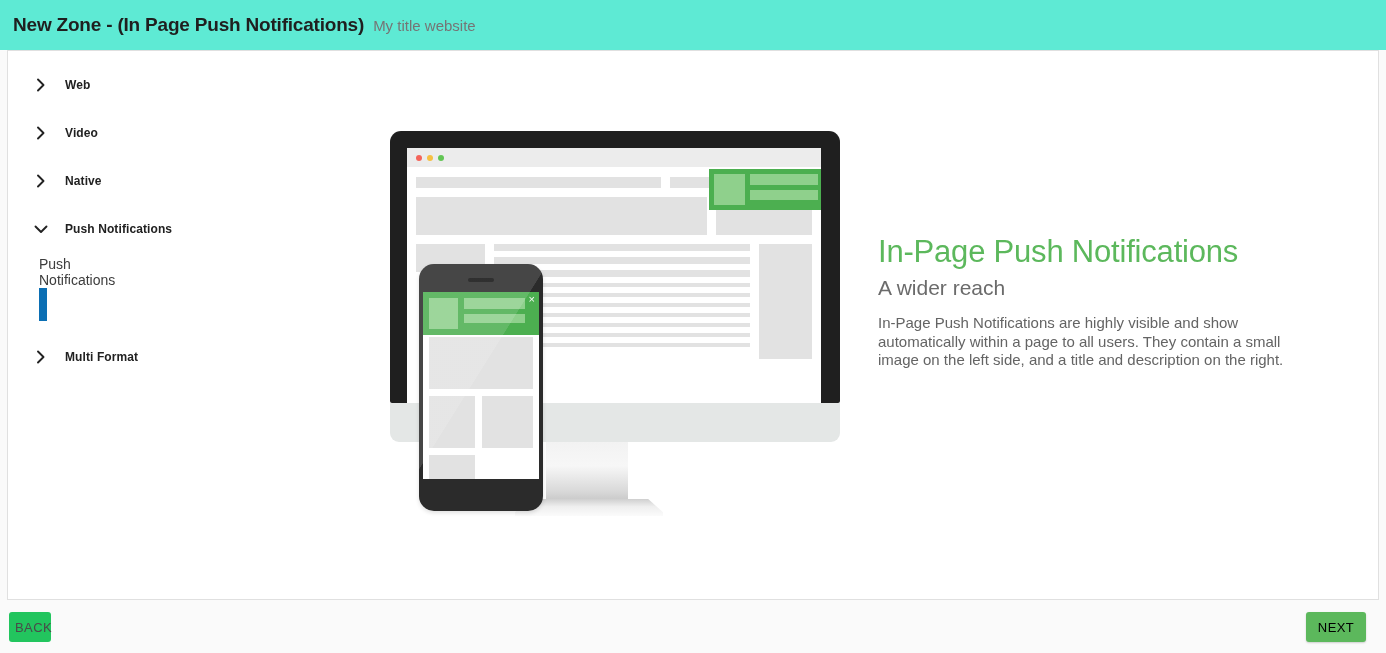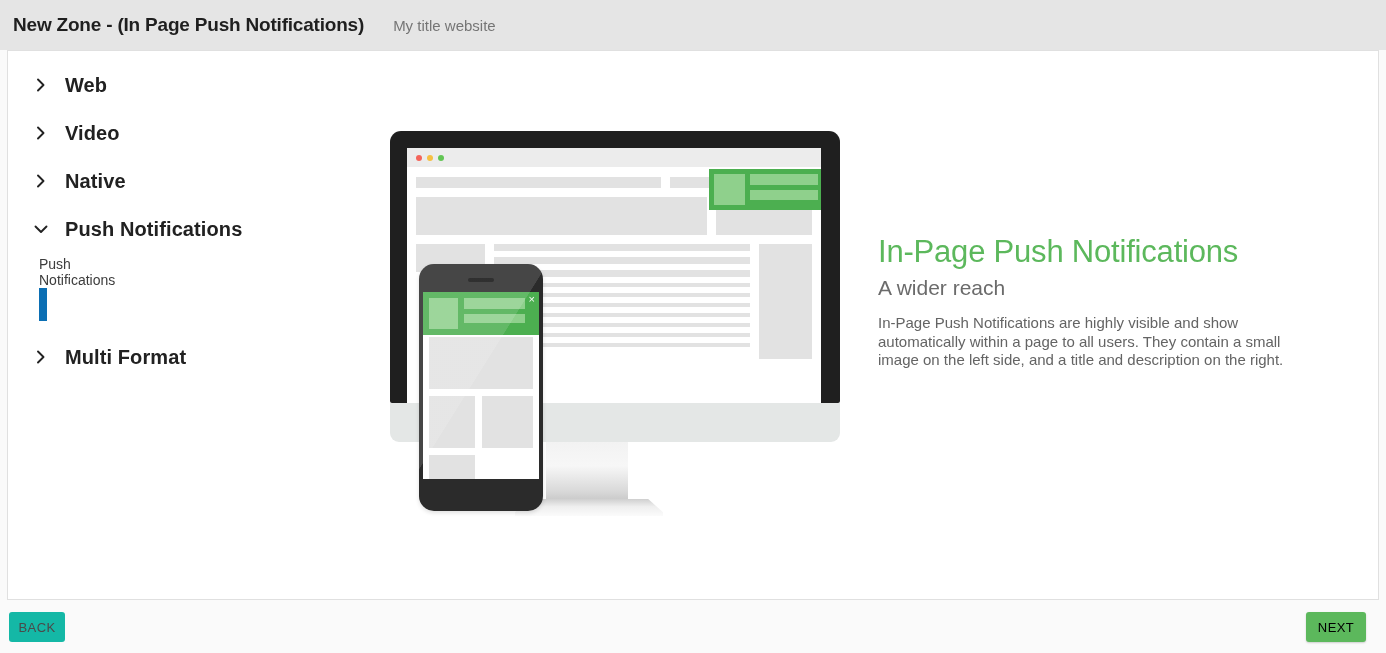--- a/index.html
+++ b/index.html
@@ -12,22 +12,21 @@
     font-family: "Liberation Sans", sans-serif;
     -webkit-font-smoothing: antialiased;
   }
 
   
   .page-header {
     height: 50px;
     display: flex;
     align-items: center;
     padding: 0 0 0 13px;
-    background: #e5e5e5;
-    gap: 20px;
+    background: #5eead4;
   }
   .page-title {
     font-size: 19px;
     font-weight: bold;
     color: #1f1f1f;
     letter-spacing: -0.2px;
     white-space: nowrap;
   }
   .page-subtitle {
     font-size: 15px;
@@ -62,21 +61,21 @@
   }
   .chev {
     width: 18px; height: 18px;
     flex: 0 0 18px;
     margin-right: 15px;
     position: relative;
     color: #222;
   }
   .chev svg { display: block; }
   .acc-label {
-    font-size: 20px;
+    font-size: 12px;
     font-weight: bold;
     color: #212121;
     letter-spacing: 0.1px;
   }
   .sub-list { padding: 2px 0 0 0; }
   .sub-item {
     height: 33px;
     display: flex;
     align-items: center;
     padding-left: 31px;
@@ -264,22 +263,22 @@
     position: absolute;
     border: none;
     border-radius: 3px;
     font-family: "Liberation Sans", sans-serif;
     font-size: 13px;
     letter-spacing: .4px;
     cursor: pointer;
   }
   .btn-back {
     left: 9px; top: 11px;
-    width: 56px; height: 30px;
-    background: #14b8a6;
+    width: 42px; height: 30px;
+    background: #22c55e;
     color: #4a4a4a;
   }
   .btn-next {
     left: 1306px; top: 11px;
     width: 60px; height: 30px;
     background: #5cb85c;
     color: #000000;
     box-shadow: 0 1px 2px rgba(0,0,0,.18);
     text-align: center;
   }

